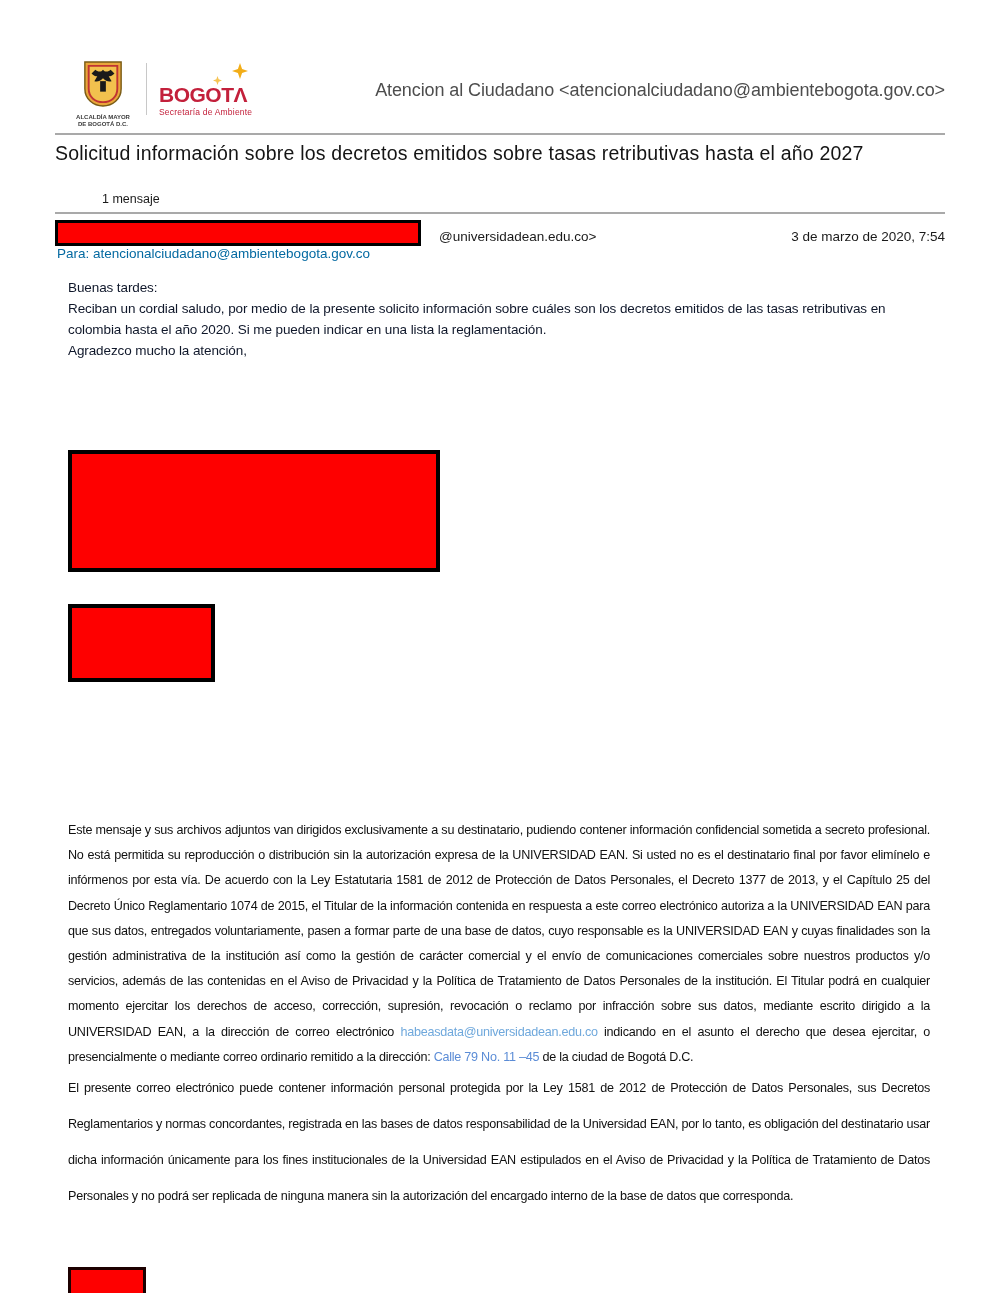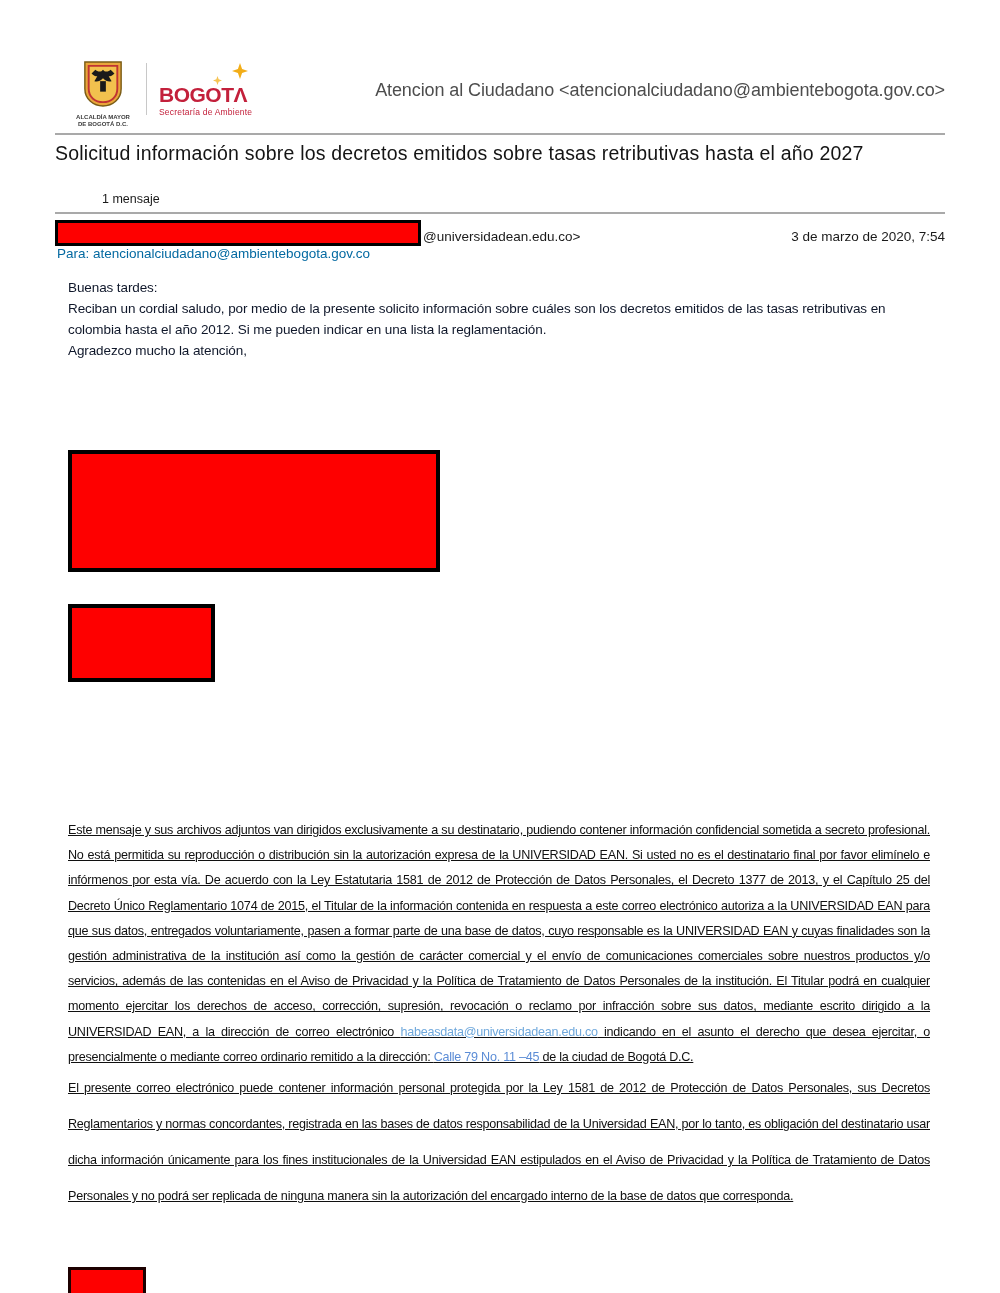--- a/index.html
+++ b/index.html
@@ -37,21 +37,21 @@
   }
   .message-count { position:absolute; left:57px; top:192px; font-size:12.5px; color:#1a1a1a;margin-left:45px; }
 
   
   .sender-row {
     position:absolute; left:55px; top:218px; width:890px; height:28px;
     display:flex; align-items:flex-end; font-size:13.5px; color:#1a1a1a;
   }
   .redact { background:#fe0000; }
   .sender-redaction { width:360px; height:20px; border:3px solid #000; }
-  .sender-domain { padding:0 0 2px 2px; }
+  .sender-domain { padding:0 0 2px 18px; }
   .sender-date { margin-left:auto; padding-bottom:2px; }
   .to-line { position:absolute; left:57px; top:246px; font-size:13.5px; color:#0369a1; }
 
   
   .body-block {
     position:absolute; left:68px; top:277px; width:845px;
     font-size:13.5px; line-height:21px; color:#0f172a; letter-spacing:-0.1px;
   }
   .body-block p { margin:0; }
   .greeting { margin-bottom:13px; }
@@ -65,21 +65,21 @@
   .block-large  { position:absolute; left:68px; top:450px; width:364px; height:114px; border:4px solid #000; }
   .block-medium { position:absolute; left:68px; top:604px; width:139px; height:70px;  border:4px solid #000; }
   .block-bottom { position:absolute; left:68px; top:1267px; width:72px; height:30px; border:3px solid #1c0000; }
 
   
   .disclaimer {
     position:absolute; left:68px; top:818px; width:862px;
     font-size:12.6px; line-height:25.2px; color:#101010;
     text-align:justify; letter-spacing:-0.25px;
   }
-  .disclaimer p { margin:0;text-decoration:underline; }
+  .disclaimer p { margin:0; }
   .disclaimer .para2 { line-height:36px; }
   .link1 { color:#6fa8dc; text-decoration:none; cursor:pointer; }
   .link2 { color:#5b8cd6; text-decoration:none; cursor:pointer; }
 </style>
 </head>
 <body>
 
 <div class="page">
 
   <div class="logo">
@@ -125,21 +125,21 @@
 
   <div class="sender-row">
     <div class="redact sender-redaction"></div>
     <span class="sender-domain">@universidadean.edu.co&gt;</span>
     <span class="sender-date">3 de marzo de 2020, 7:54</span>
   </div>
   <div class="to-line">Para: atencionalciudadano@ambientebogota.gov.co</div>
 
   <div class="body-block">
     <p class="greeting">Buenas tardes:</p>
-    <p class="request">Reciban un cordial saludo, por medio de la presente solicito información sobre cuáles son los decretos emitidos  de las tasas retributivas en colombia  hasta el año 2012. Si me pueden indicar en una lista la reglamentación.</p>
+    <p class="request">Reciban un cordial saludo, por medio de la presente solicito información sobre cuáles son los decretos emitidos  de las tasas retributivas en colombia  hasta el año 2020. Si me pueden indicar en una lista la reglamentación.</p>
     <p class="thanks">Agradezco mucho la atención,</p>
   </div>
 
   <div class="redact block-large"></div>
   <div class="redact block-medium"></div>
 
   <div class="disclaimer">
     <p><span>Este mensaje y sus archivos adjuntos van dirigidos exclusivamente a su destinatario, pudiendo contener información confidencial sometida a secreto profesional. No está permitida su reproducción o distribución sin la autorización expresa de la UNIVERSIDAD EAN. Si usted no es el destinatario final por favor elimínelo e infórmenos por esta vía. De acuerdo con la Ley Estatutaria 1581 de 2012 de Protección de Datos Personales, el Decreto 1377 de 2013, y el Capítulo 25 del Decreto Único Reglamentario 1074 de 2015, el Titular de la información contenida en respuesta a este correo electrónico autoriza a la UNIVERSIDAD EAN para que sus datos, entregados voluntariamente, pasen a formar parte de una base de datos, cuyo responsable es la UNIVERSIDAD EAN y cuyas finalidades son la gestión administrativa de la institución así como la gestión de carácter comercial y el envío de comunicaciones comerciales sobre nuestros productos y/o servicios, además de las contenidas en el Aviso de Privacidad y la Política de Tratamiento de Datos Personales de la institución. El Titular podrá en cualquier momento ejercitar los derechos de acceso, corrección, supresión, revocación o reclamo por infracción sobre sus datos, mediante escrito dirigido a la  UNIVERSIDAD EAN, a la dirección de correo electrónico </span><a class="link1">habeasdata@universidadean.edu.co</a><span> indicando en el asunto el derecho que desea ejercitar, o presencialmente o mediante correo ordinario remitido a la dirección: </span><a class="link2">Calle 79 No. 11 –45</a><span> de la ciudad de Bogotá D.C.</span></p>
     <p class="para2">El presente correo electrónico puede contener información personal protegida por la Ley 1581 de 2012 de Protección de Datos Personales, sus Decretos Reglamentarios y normas concordantes, registrada en las bases de datos responsabilidad de la Universidad EAN, por lo tanto, es obligación del destinatario usar dicha información únicamente para los fines institucionales de la Universidad EAN estipulados en el Aviso de Privacidad y la Política de Tratamiento de Datos Personales y no podrá ser replicada de ninguna manera sin la autorización del encargado interno de la base de datos que corresponda.</p>
   </div>

